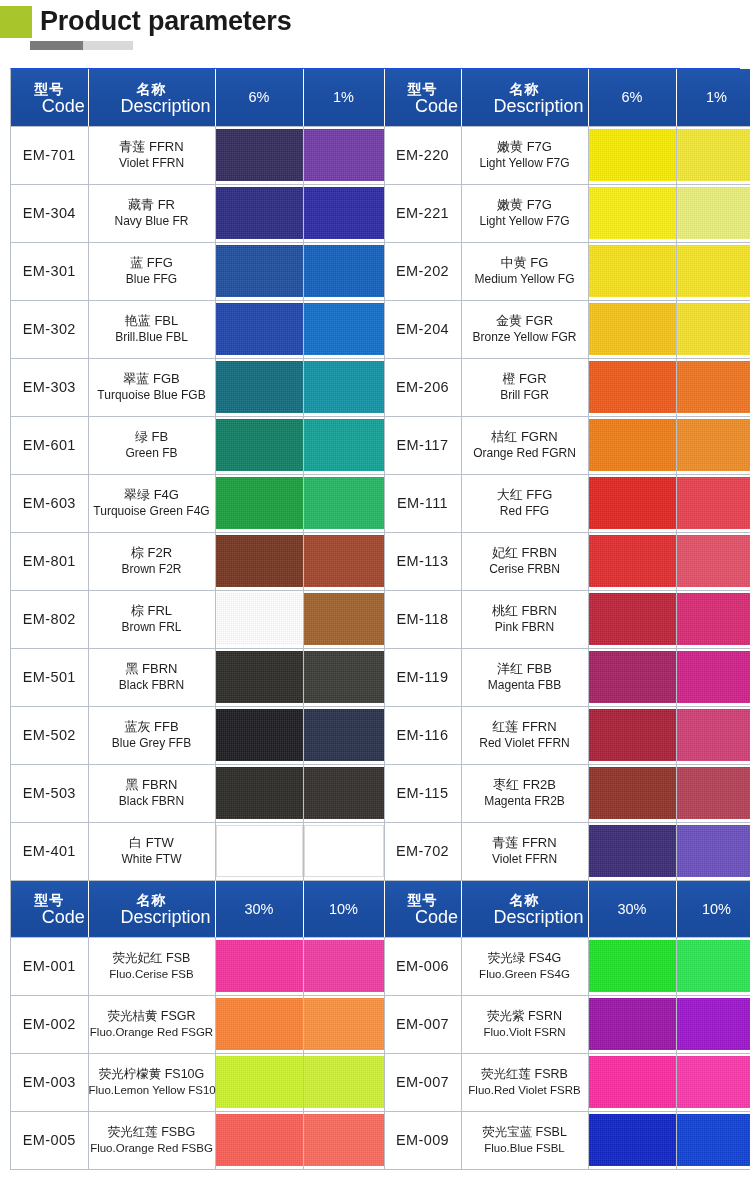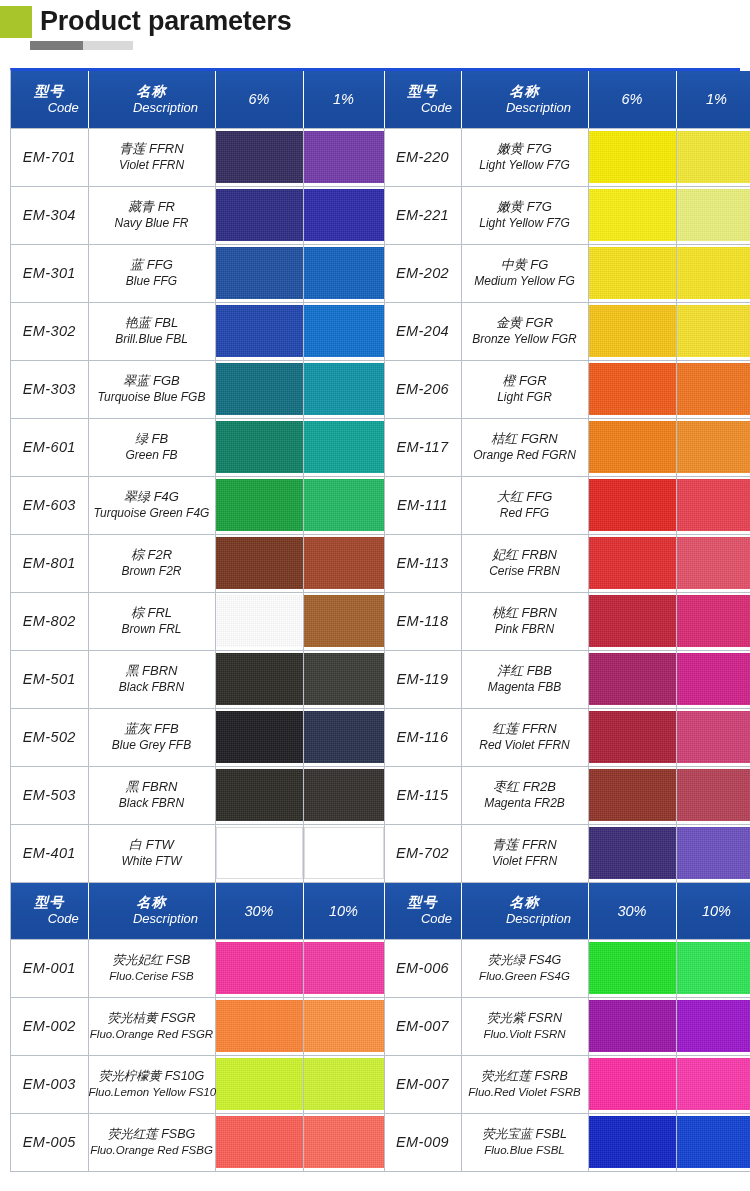--- a/index.html
+++ b/index.html
@@ -51,22 +51,21 @@
     background: #d9d9d9;
   }
 
   
   .sheet {
     position: absolute;
     left: 10px;
     top: 68px;
     width: 730px;
     border-left: 1px solid #b9bfc9;
-    border-top: 3px solid #1d4ed8;
-    font-style: italic;
+    border-top: 1px solid #1d4ed8;
   }
   table.grid {
     border-collapse: collapse;
     table-layout: fixed;
     width: 730px;
   }
   table.grid td, table.grid th {
     border-right: 1px solid #b9bfc9;
     border-bottom: 1px solid #b9bfc9;
     padding: 0;
@@ -93,21 +92,21 @@
   }
   .hdr-cn {
     display: block;
     font-size: 14px;
     font-weight: bold;
     line-height: 17px;
     letter-spacing: 1px;
   }
   .hdr-en {
     display: block;
-    font-size: 13px;
+    font-size: 18px;
     line-height: 16px;
     margin-left: 28px;
   }
   .hdr-pct {
     display: block;
     font-size: 14.5px;
     line-height: 18px;
   }
 
   
@@ -327,21 +326,21 @@
             </td>
             <td class="swatch">
               <span class="chip tex" style="background-color: rgb(15, 109, 127);"></span>
             </td>
             <td class="swatch">
               <span class="chip tex" style="background-color: rgb(14, 148, 166);"></span>
             </td>
             <td class="code">EM-206</td>
             <td class="desc">
               <span class="desc-cn">橙 FGR</span>
-              <span class="desc-en">Light FGR</span>
+              <span class="desc-en">Brill FGR</span>
             </td>
             <td class="swatch">
               <span class="chip tex" style="background-color: rgb(239, 90, 25);"></span>
             </td>
             <td class="swatch">
               <span class="chip tex" style="background-color: rgb(240, 117, 32);"></span>
             </td>
           </tr>
           <tr class="row">
             <td class="code">EM-601</td>

